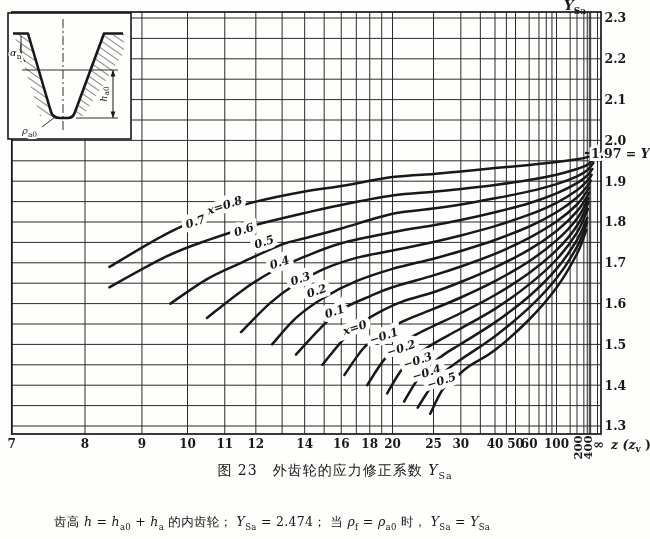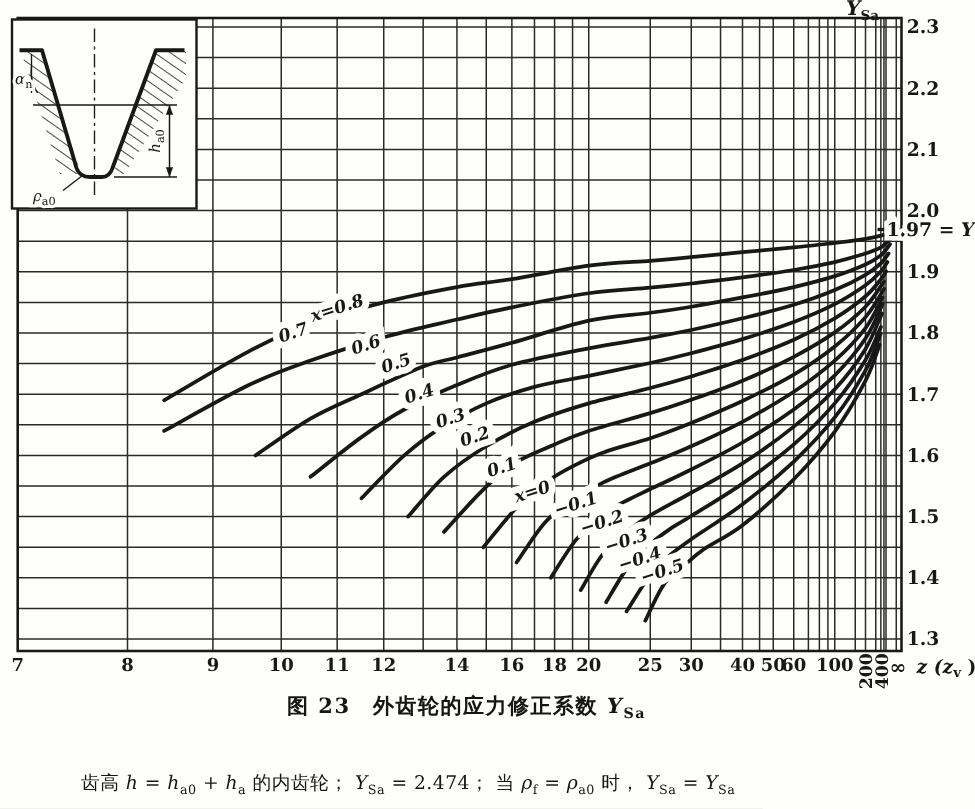--- a/index.html
+++ b/index.html
@@ -1,20 +1,20 @@
 <!DOCTYPE html>
 <html><head>
 <meta charset="utf-8">
 <style>
   html,body{margin:0;padding:0;background:#e8e8e8;}
   .page{position:relative;width:650px;height:539px;background:#fefefc;overflow:hidden;
         font-family:"DejaVu Serif","Liberation Serif",serif;color:#151515;}
   svg text{font-family:"DejaVu Serif","Liberation Serif",serif;}
   .caption{position:absolute;left:0;top:462px;width:622px;text-align:center;
-           font-size:14px;font-weight:700;letter-spacing:1px;}
+           font-size:14px;font-weight:400;letter-spacing:1px;padding-left:24px;}
   .note{position:absolute;font-size:12.5px;letter-spacing:0.3px;white-space:nowrap;}
   .note1{left:66px;top:491px;}
   .note2{left:54px;top:514px;}
   .note sub, .caption sub{font-size:0.68em;}
   .note i, .caption i{font-family:"DejaVu Serif","Liberation Serif",serif;}
 </style>
 </head>
 <body>
 
 <div class="page">

